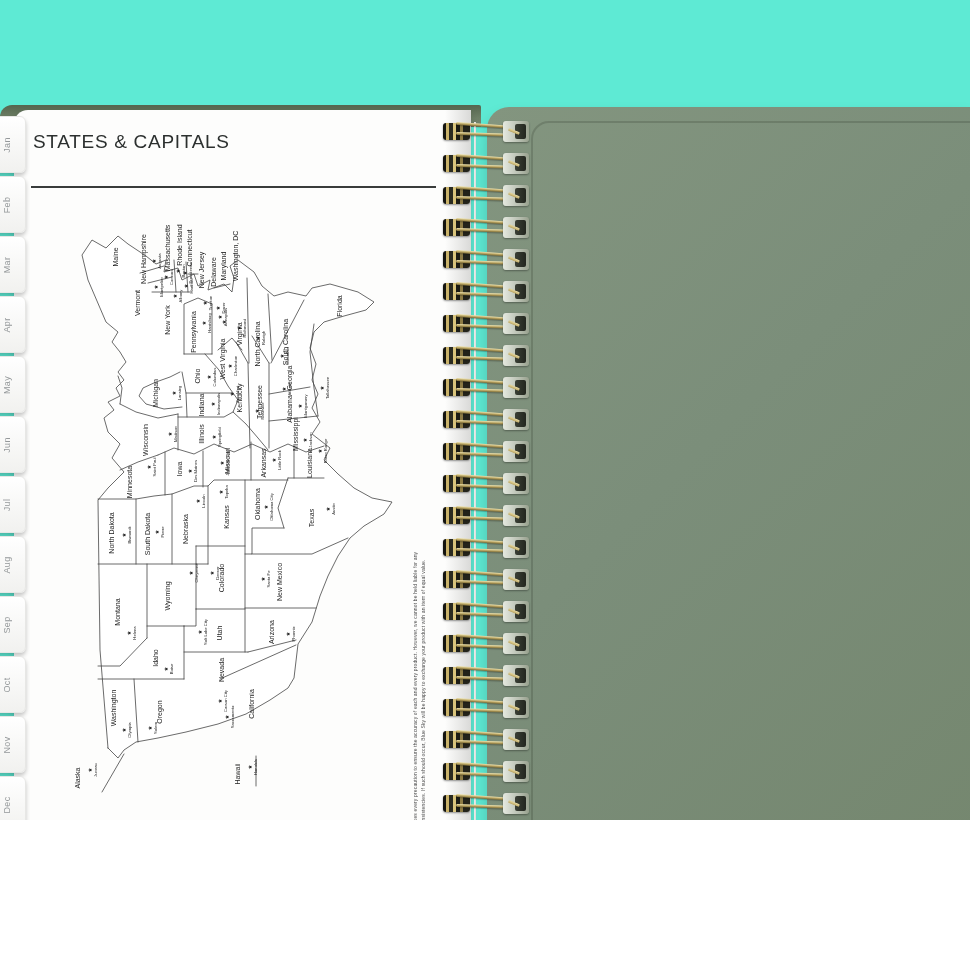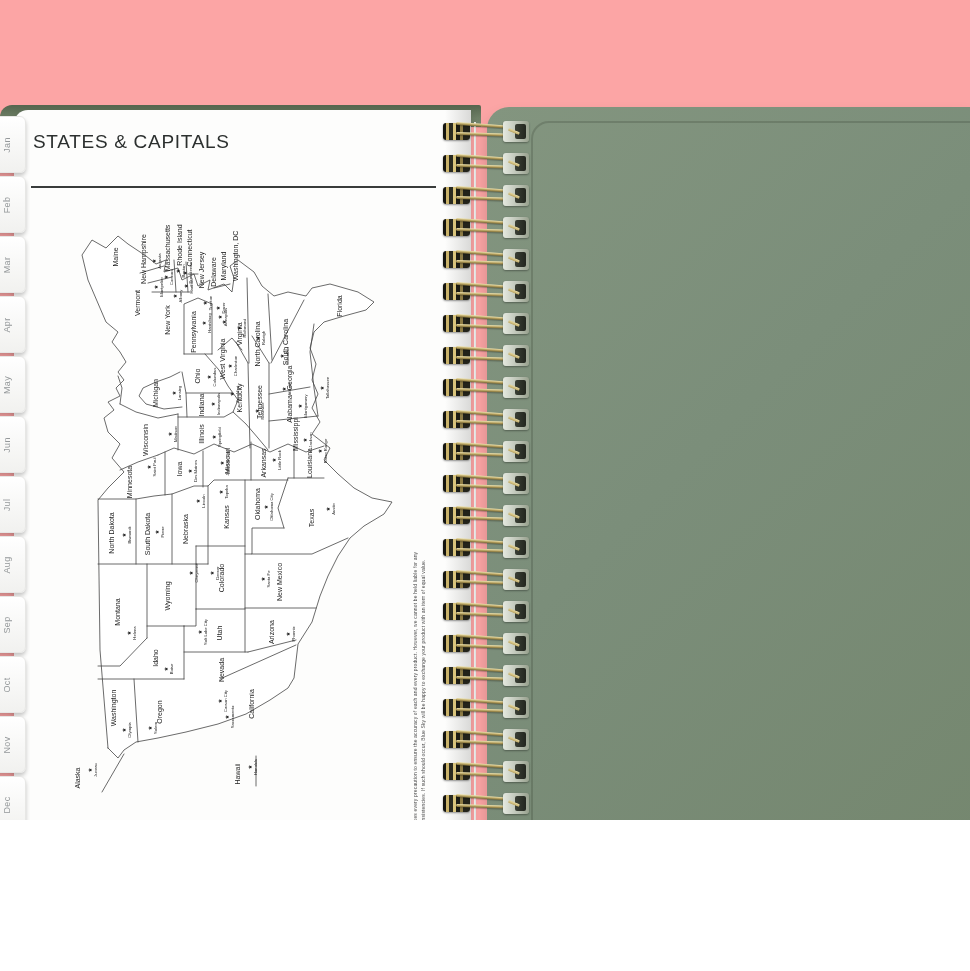--- a/index.html
+++ b/index.html
@@ -1,16 +1,16 @@
 <!DOCTYPE html>
 <html><head>
 <meta charset="utf-8">
 <style>
   html,body{margin:0;padding:0;background:#fff;}
-  #canvas{position:relative;width:970px;height:820px;background:#fca5a5;overflow:hidden;
+  #canvas{position:relative;width:970px;height:820px;background:#5eead4;overflow:hidden;
           font-family:"Liberation Sans",sans-serif;}
 
   
   .cover-strip-top{position:absolute;left:0;top:105px;width:481px;height:22px;
       background:linear-gradient(180deg,#55654e,#6f8067 60%,#77886f);
       border-radius:12px 2px 0 0;}
   .cover-strip-bottom{position:absolute;left:0;top:850px;width:481px;height:25px;
       background:linear-gradient(180deg,#77886f,#647257);
       border-radius:0 0 2px 12px; box-shadow:0 9px 14px rgba(0,0,0,.16);}
 

